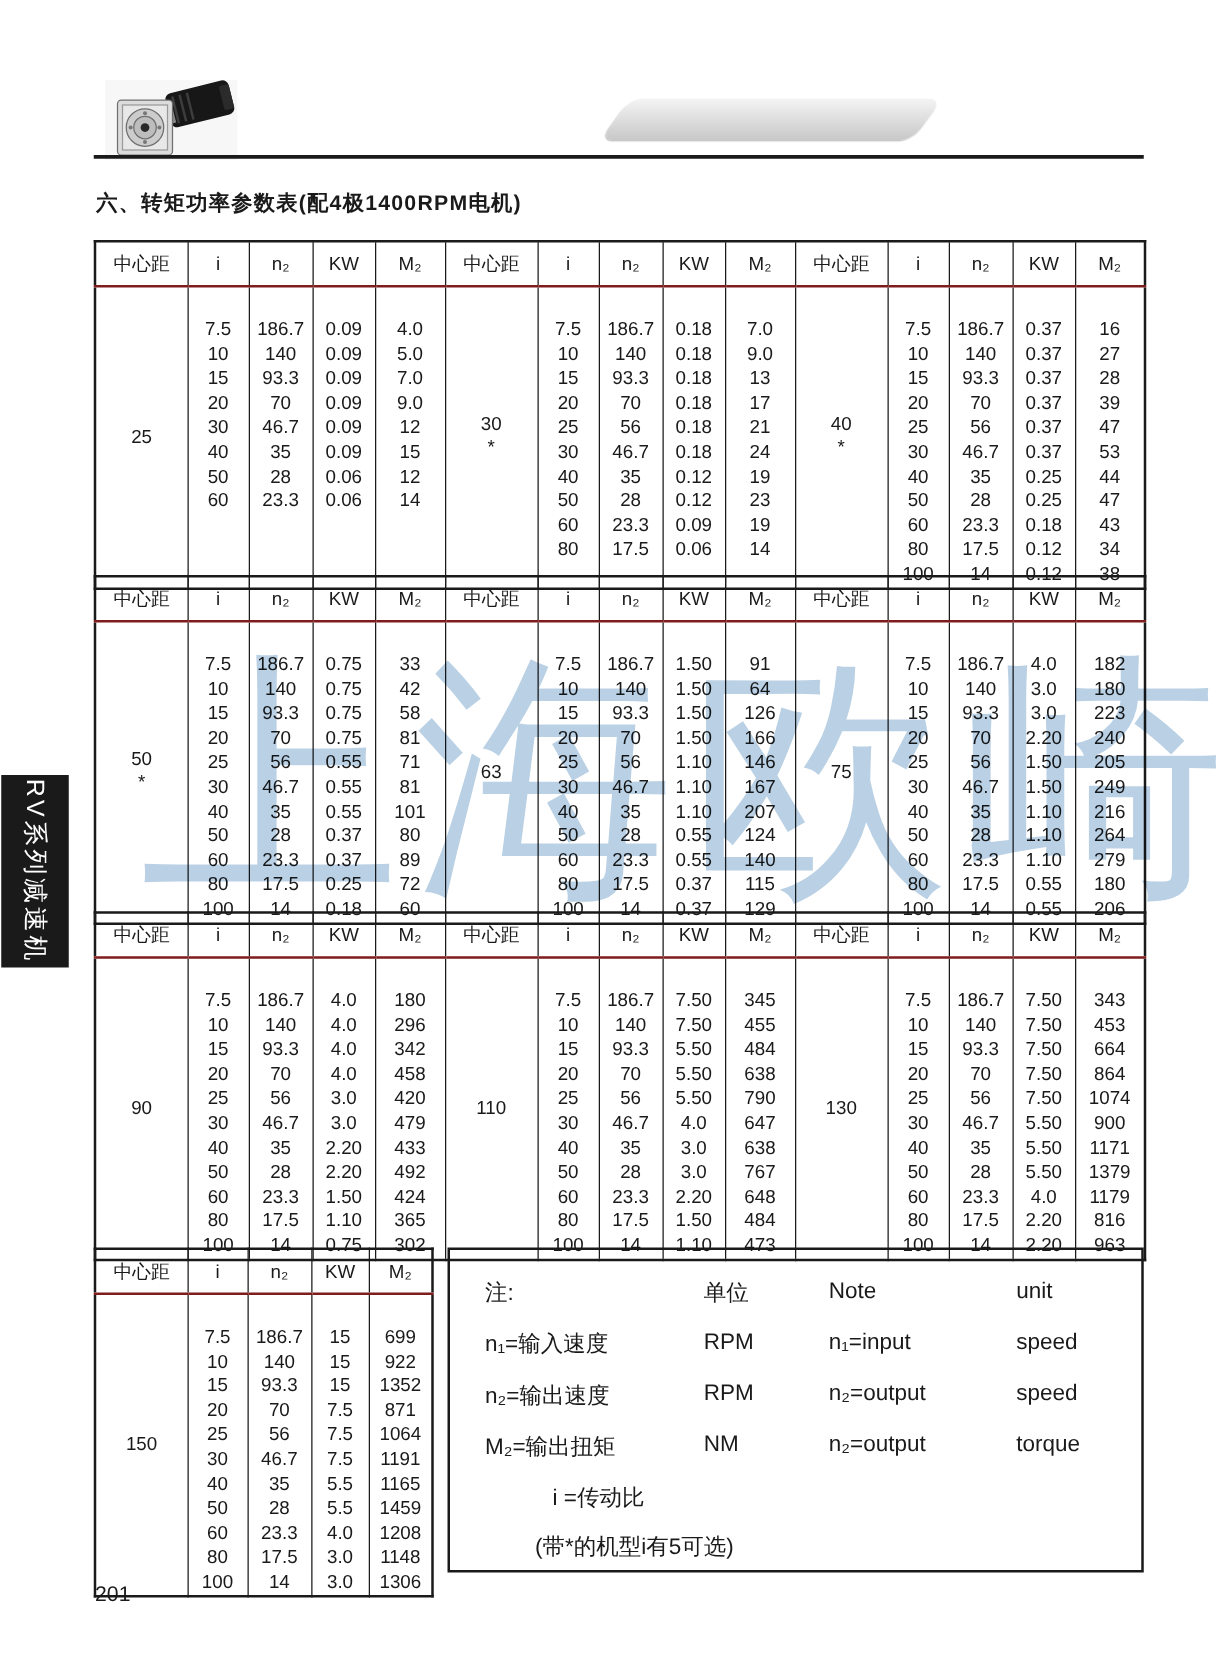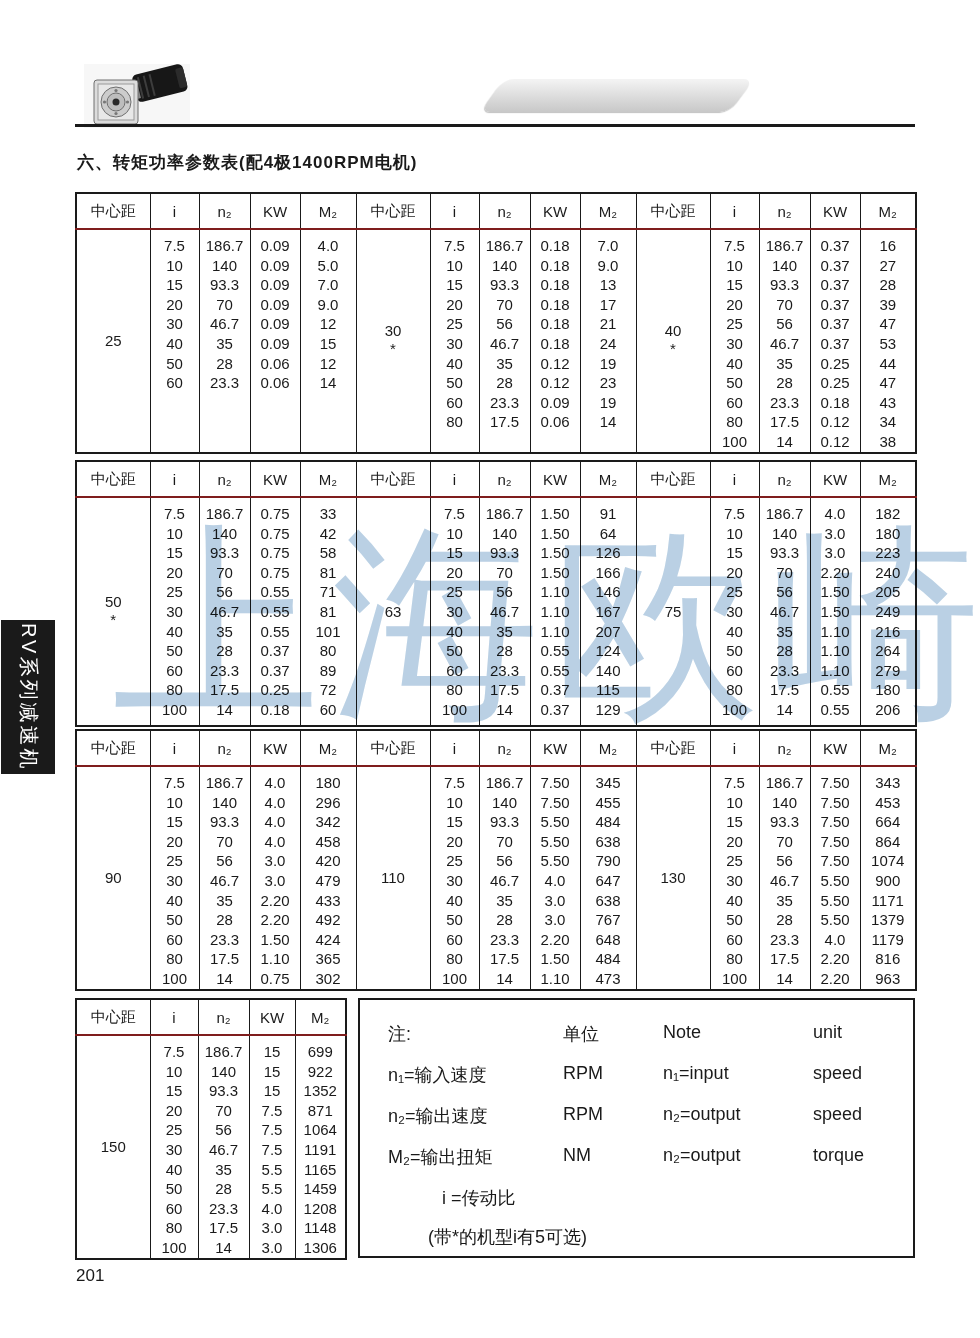--- a/index.html
+++ b/index.html
@@ -16,21 +16,21 @@
           font-weight:bold;letter-spacing:12px;color:#3c3c3c;}
   .rule{position:absolute;left:75px;top:124px;width:840px;height:3px;background:#1a1a1a;}
   .title{position:absolute;left:77px;top:151px;font-size:17px;font-weight:bold;letter-spacing:1px;}
 
   
   table.ptable{position:absolute;border-collapse:collapse;table-layout:fixed;
           border:2px solid #1a1a1a;background:transparent;}
   .ptable th,.ptable td{border:1px solid #1a1a1a;text-align:center;font-weight:normal;
           padding:0;overflow:hidden;}
   .ptable th{height:34px;font-size:15px;border-bottom:2px solid #7f1d1d;}
-  .ptable td.vals{vertical-align:top;padding-top:6px;font-size:15px;}
+  .ptable td.vals{vertical-align:top;padding-top:24px;font-size:15px;}
   .ptable td.centercell{vertical-align:middle;font-size:15px;}
   .ln{height:19.6px;line-height:19.6px;}
   .star{height:19.6px;line-height:19.6px;}
   .star:empty{display:none;}
 
   
   .notes{position:absolute;left:358px;top:998px;width:557px;height:260px;
          border:2px solid #1a1a1a;box-sizing:border-box;font-size:18px;}
   .notes-inner{padding:22px 0 0 28px;}
   .nrow{display:grid;grid-template-columns:175px 100px 150px auto;margin-bottom:17px;}

